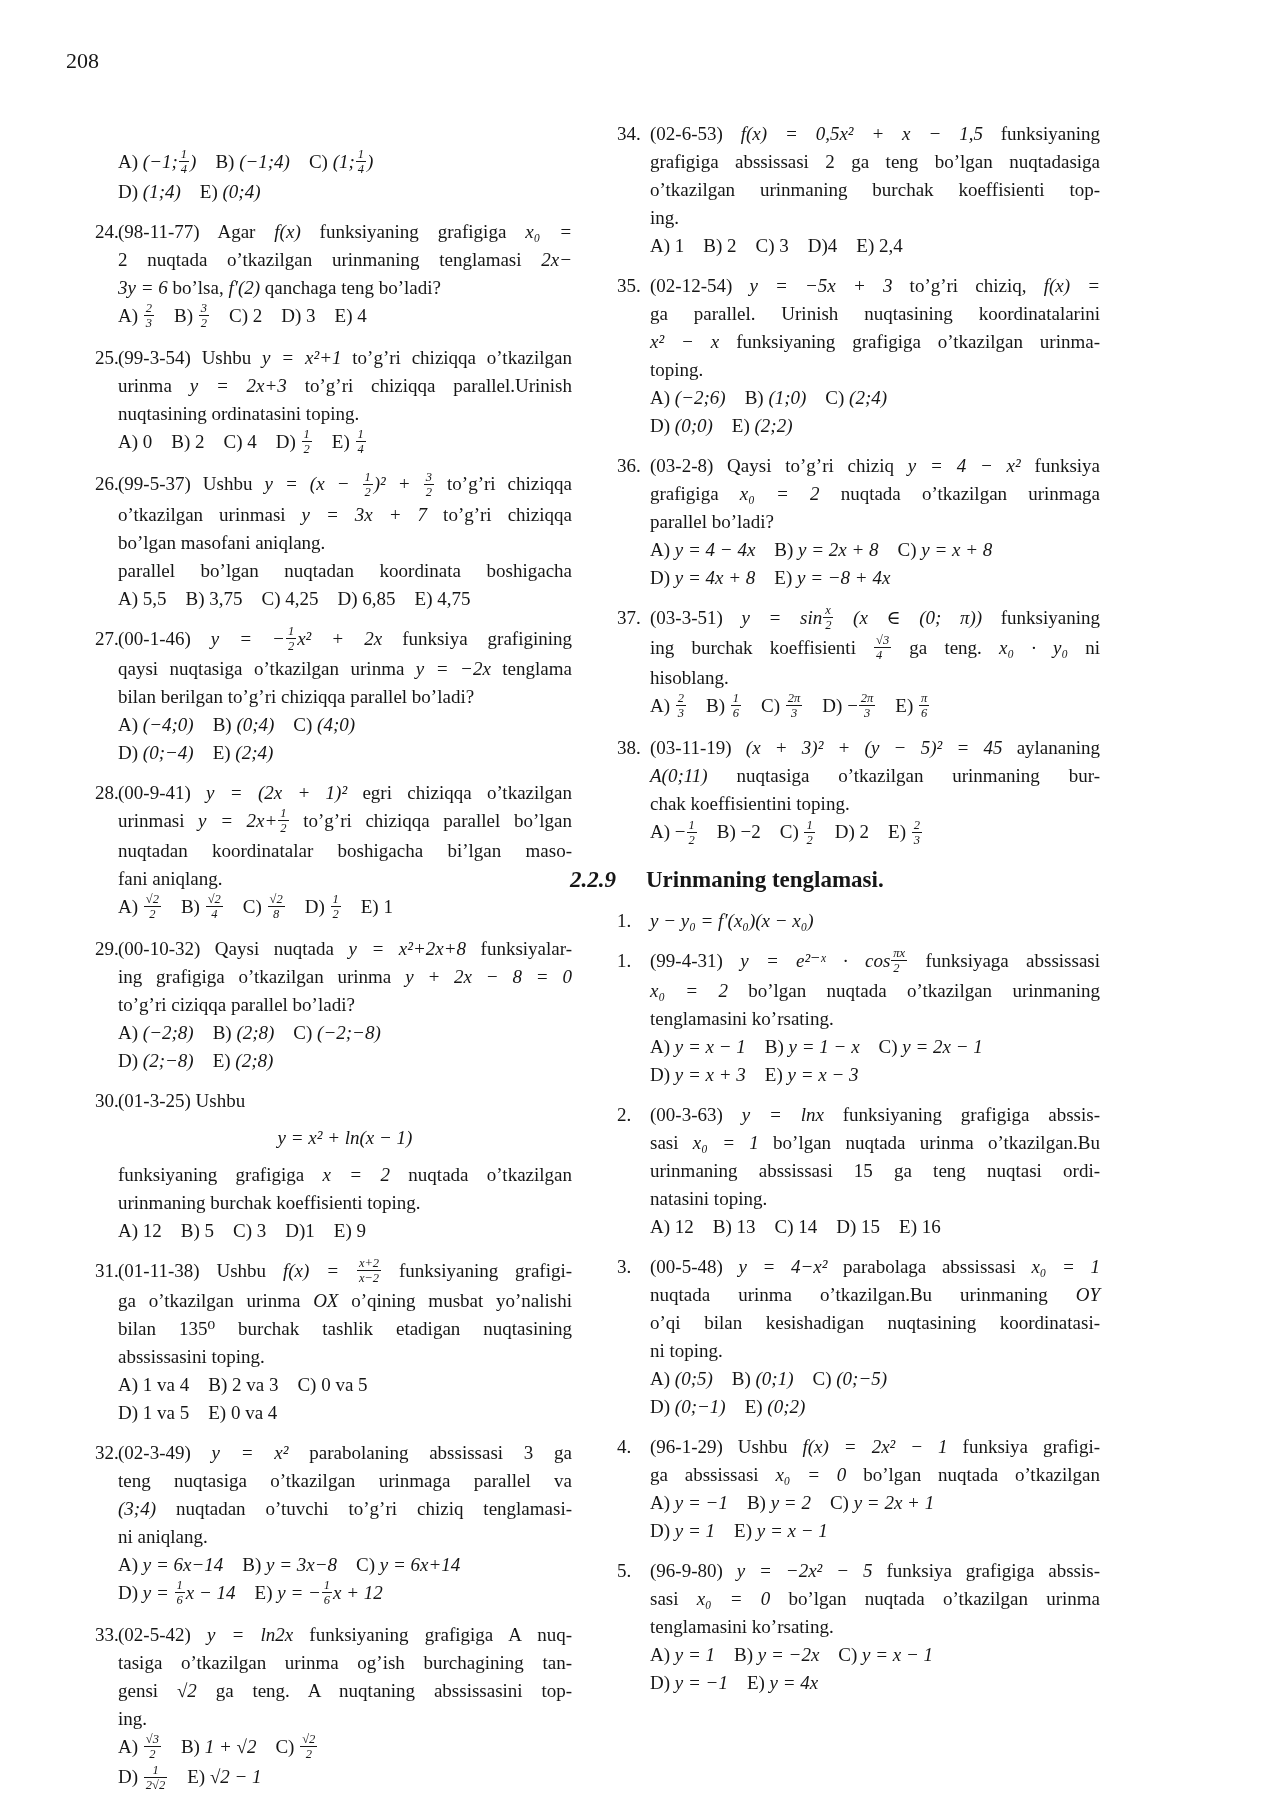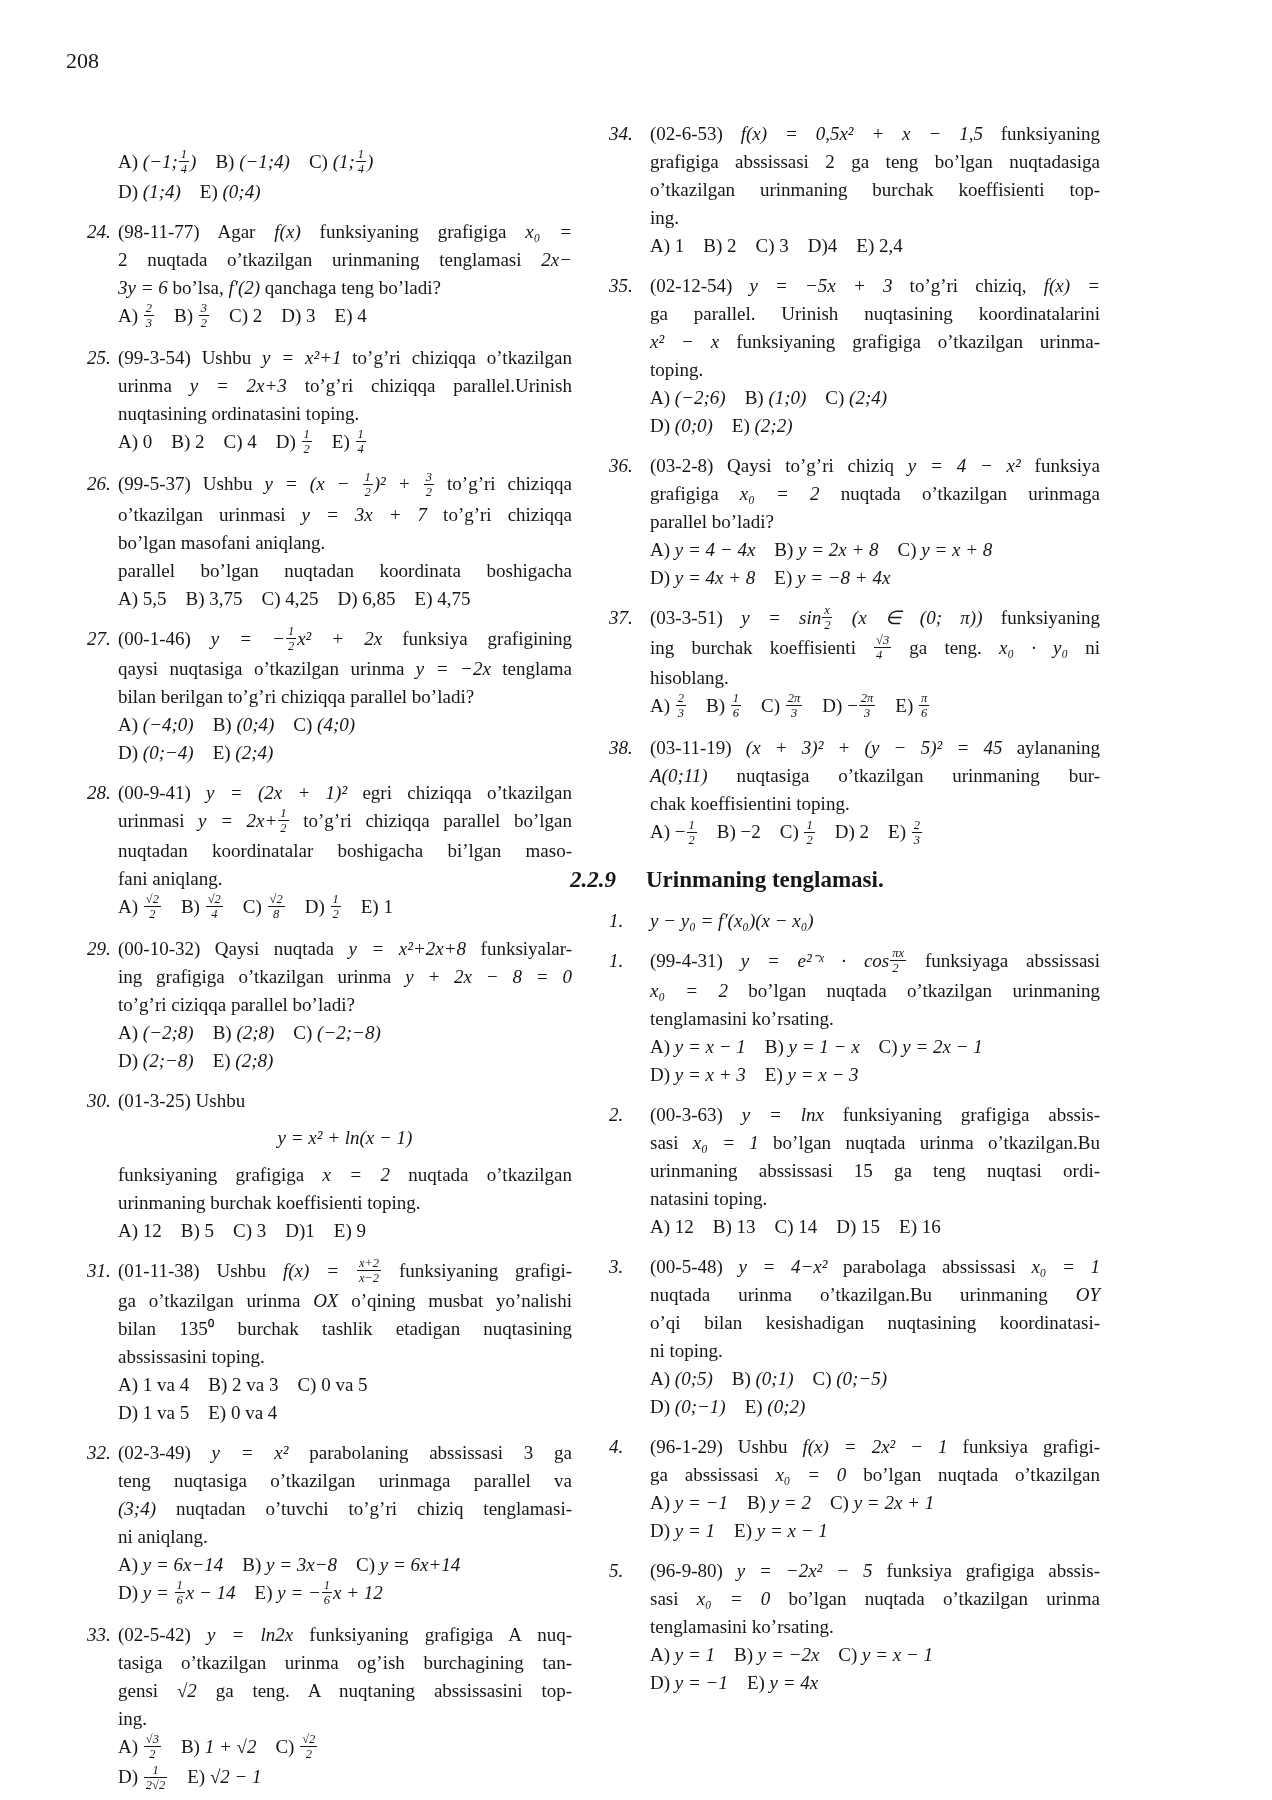--- a/index.html
+++ b/index.html
@@ -9,23 +9,23 @@
     font-family:"Liberation Serif","DejaVu Serif",serif;
     color:#161616;
   }
   .page-number { position:absolute; left:66px; top:48px; font-size:22px;font-family:Liberation Serif, serif; }
   .col { position:absolute; top:120px; }
   #col-left  { left:83px;  width:489px;margin-top:28px; }
   #col-right { left:605px; width:495px; }
   .prob { position:relative; padding-left:35px; margin-bottom:12px;
           font-size:19px; line-height:28px; }
   #col-right .prob { padding-left:45px; }
-  .pnum { position:absolute; left:4px; top:0;font-style:italic; }
+  .pnum { position:absolute; left:12px; top:0; }
   .ln { min-height:28px; }
-  .ln.just { text-align:justify; text-align-last:justify;font-family:Liberation Serif, serif; }
+  .ln.just { text-align:justify; text-align-last:justify; }
   .ln.ans { text-align:left; }
   i { font-style:italic; }
   .fr { display:inline-flex; flex-direction:column; text-align:center;
         vertical-align:middle; font-size:12.5px; line-height:14px;
         font-style:italic; position:relative; top:-2px; margin:0 1px; }
   .fr span:first-child { border-bottom:1px solid #161616; padding:0 2px; }
   .fr span:last-child  { padding:0 2px; }
   .disp { text-align:center; margin:9px 0 9px 0; }
   .section { margin:16px 0 12px -35px; font-weight:bold; font-size:23px;
              line-height:30px; }

